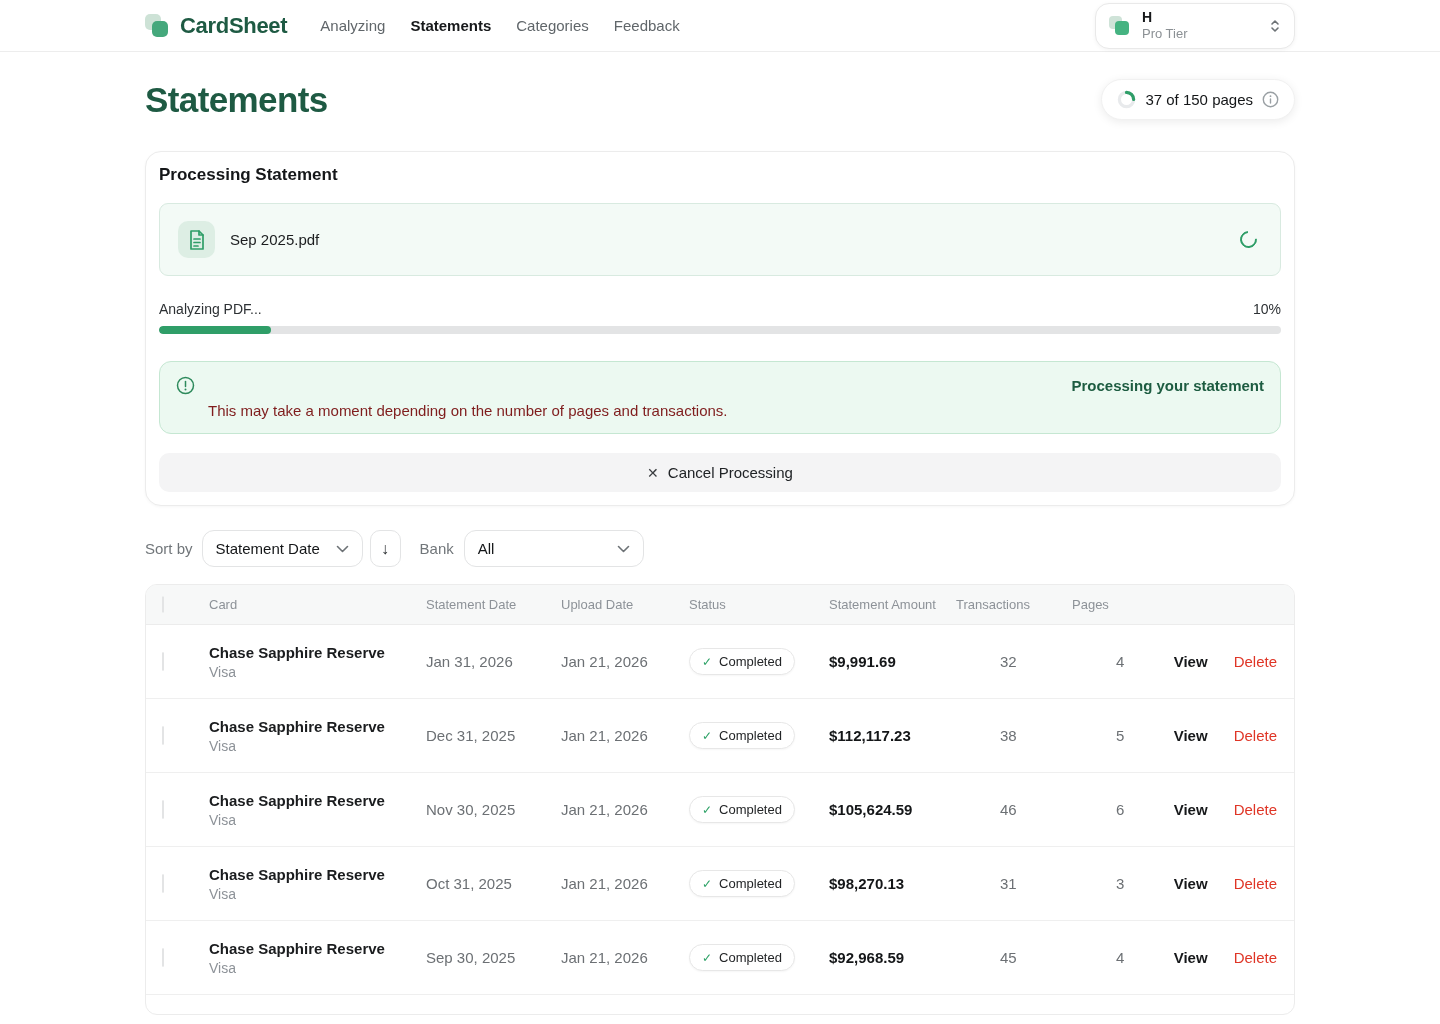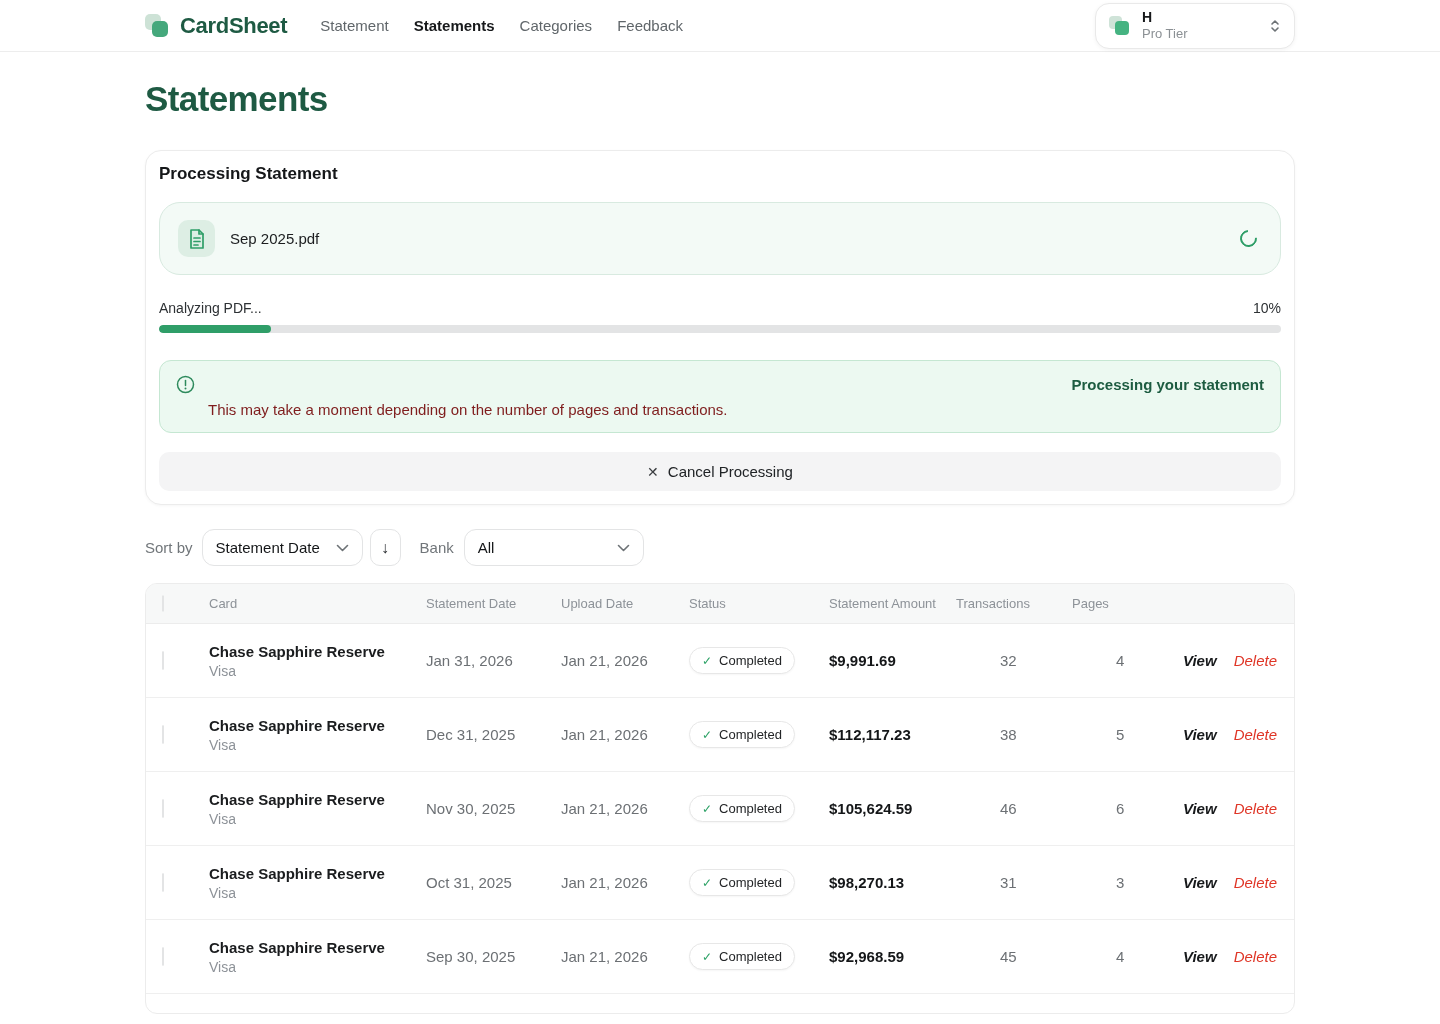--- a/index.html
+++ b/index.html
@@ -43,21 +43,21 @@
   .donut { width:19px; height:19px; transform:rotate(-90deg); }
   .donut .track { fill:none; stroke:#e8eaec; stroke-width:3.4; }
   .donut .val { fill:none; stroke:#2f9e68; stroke-width:3.4; stroke-linecap:round; }
   .info-icon { color:#9aa0a4; display:flex; cursor:pointer; }
 
   
   .proc-card { margin-top:31px; border:1px solid #ececec; border-radius:16px;
     padding:13px; box-shadow:0 1px 3px rgba(0,0,0,.04); background:#fff; }
   .proc-title { font-size:17px; font-weight:700; color:#151719; }
   .file-box { margin-top:18px; display:flex; align-items:center; gap:15px;
-    background:#f3faf6; border:1px solid #d8eae0; border-radius:21px; padding:18px; height:73px; }
+    background:#f3faf6; border:1px solid #d8eae0; border-radius:9px; padding:18px; height:73px; }
   .file-icon-wrap { width:37px; height:37px; border-radius:10px; background:#ddeee4;
     display:flex; align-items:center; justify-content:center; flex:0 0 auto; }
   .file-name { font-size:15px; color:#1b1d1f; }
   .spinner { margin-left:auto; margin-right:5px; width:17px; height:17px; border-radius:50%;
     border:2.2px solid #2f9e68; border-top-color:transparent; transform:rotate(40deg); }
   .progress-labels { margin-top:25px; display:flex; justify-content:space-between;
     font-size:14px; color:#2d3134; }
   .progress-track { margin-top:9px; height:8px; border-radius:4px; background:#e3e4e5; overflow:hidden; }
   .progress-fill { height:100%; border-radius:4px; background:#2f9e68; }
   .alert { margin-top:27px; background:#ecf9f1; border:1px solid #c5e7d2; border-radius:12px;
@@ -99,37 +99,37 @@
   .card-name { font-size:15px; font-weight:700; color:#1a1c1e; }
   .card-network { font-size:14px; color:#8d9298; margin-top:3px; }
   .cell-date { font-size:15px; color:#6c7074; }
   .status-pill { display:inline-flex; align-items:center; gap:7px; height:27px; padding:0 12px;
     background:#fff; border:1px solid #e7e7e7; border-radius:14px;
     box-shadow:0 1px 2px rgba(0,0,0,.04); }
   .status-check { color:#2fa368; font-size:12px; }
   .status-text { font-size:13px; font-weight:500; color:#232527; }
   .cell-amount { font-size:15px; font-weight:700; color:#141618; }
   .cell-num { font-size:15px; color:#6c7074;padding-left:44px; }
-  .cell-actions { display:flex; justify-content:flex-end; gap:17px; padding-right:17px;font-style:italic; }
+  .cell-actions { display:flex; justify-content:flex-end; gap:26px; padding-right:17px; }
   .view-link { font-size:15px; font-weight:700; color:#17191b; cursor:pointer; }
   .delete-link { font-size:15px; font-weight:500; color:#df3526; cursor:pointer; }
 </style>
 </head>
 <body>
 
 <header class="topbar">
   <div class="logo">
     <span class="logo-mark">
       <span class="sq-back"></span>
         <span class="sq-front"></span>
     </span>
     <span class="logo-text">CardSheet</span>
   </div>
   <nav class="nav">
-      <a class="nav-link">Statement</a>
+      <a class="nav-link">Analyzing</a>
       <a class="nav-link active">Statements</a>
       <a class="nav-link">Categories</a>
       <a class="nav-link">Feedback</a>
     </nav>
   <div class="user-pill">
     <span class="user-mark">
       <span class="sq-back"></span>
         <span class="sq-front"></span>
     </span>
     <span class="user-meta">
@@ -140,20 +140,34 @@
       <path d="M3 6l3-3 3 3"></path>
         <path d="M3 10l3 3 3-3"></path>
     </svg>
   </div>
 </header>
 
 <main class="main">
 
   <div class="page-head">
     <h1 class="page-title">Statements</h1>
+    <div class="pages-badge">
+      <svg class="donut" viewBox="0 0 20 20">
+        <circle class="track" cx="10" cy="10" r="7.5"></circle>
+        <circle class="val" id="donut-val" cx="10" cy="10" r="7.5" stroke-dasharray="11.62 47.12"></circle>
+      </svg>
+      <span class="pages-badge-text">37 of 150 pages</span>
+      <span class="info-icon">
+        <svg width="17" height="17" viewBox="0 0 17 17" fill="none" stroke="currentColor" stroke-width="1.4">
+          <circle cx="8.5" cy="8.5" r="7.2"></circle>
+            <line x1="8.5" y1="8" x2="8.5" y2="12" stroke-linecap="round"></line>
+            <circle cx="8.5" cy="5.2" r="0.9" fill="currentColor" stroke="none"></circle>
+        </svg>
+      </span>
+    </div>
   </div>
 
   <section class="proc-card">
     <h2 class="proc-title">Processing Statement</h2>
 
     <div class="file-box">
       <span class="file-icon-wrap">
         <svg width="20" height="22" viewBox="0 0 20 22" fill="none" stroke="#2f9e68" stroke-width="1.7" stroke-linecap="round" stroke-linejoin="round">
           <path d="M4 2h8l4 4v14H4z"></path>
             <path d="M12 2v4h4"></path>

